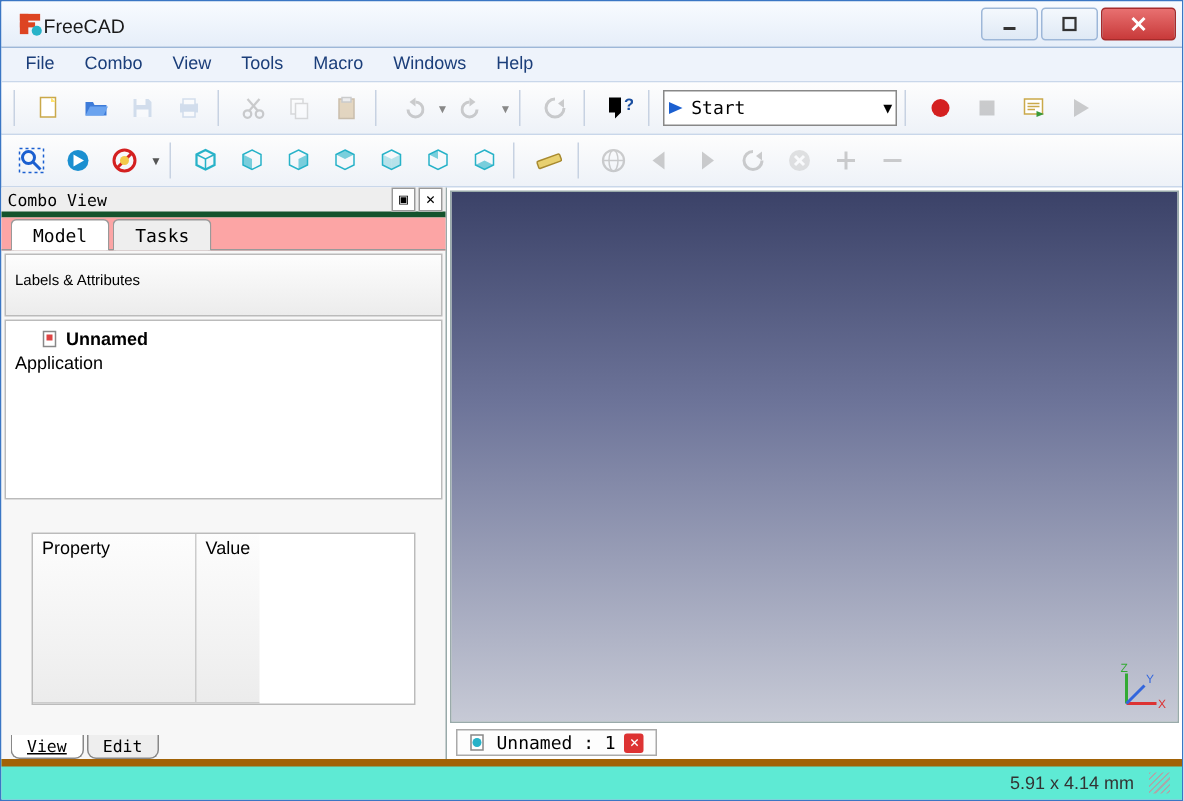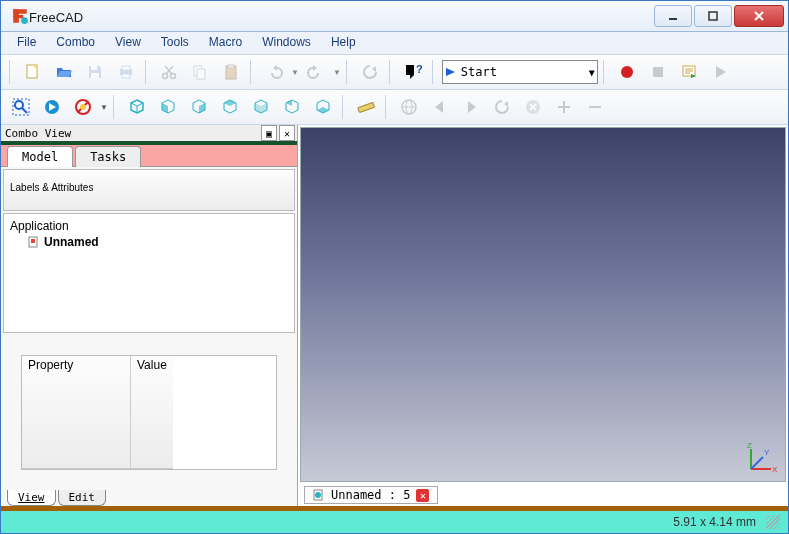--- a/index.html
+++ b/index.html
@@ -343,28 +343,28 @@
           <span>▣</span>
           <span>✕</span>
         </span>
       </div>
       <div class="tabbar">
         <div class="tab active">Model</div>
         <div class="tab">Tasks</div>
       </div>
       <div class="labels-hdr">Labels &amp; Attributes</div>
       <div class="tree">
-        <div class="row">Application</div>
         <div class="row child">
           <svg class="docicon" viewBox="0 0 12 12">
               <rect x="1" y="1" width="8" height="10" fill="#fff" stroke="#888"></rect>
               <rect x="3" y="3" width="4" height="4" fill="#d44"></rect>
             </svg>
           <span>Unnamed</span>
         </div>
+        <div class="row">Application</div>
       </div>
       <div class="propgrid">
         <div class="hdr">
           <div class="c1">Property</div>
           <div>Value</div>
         </div>
         <div class="body"></div>
       </div>
       <div class="bottom-tabs">
         <div class="bt active">View</div>
@@ -382,21 +382,21 @@
           <text x="2" y="7" font-size="8" fill="#3a3">Z</text>
           <text x="19" y="14" font-size="8" fill="#36d">Y</text>
         </svg>
       </div>
       <div class="doc-tabrow">
         <div class="doc-tab">
           <svg class="docicon" viewBox="0 0 12 12">
               <rect x="1" y="1" width="8" height="10" fill="#fff" stroke="#888"></rect>
               <circle cx="5" cy="6" r="3" fill="#27b2c8"></circle>
             </svg>
-          <span>Unnamed : 5</span>
+          <span>Unnamed : 1</span>
           <span class="closebox">✕</span>
         </div>
       </div>
     </div>
 
   </div>
 
   <div class="statusbar">
     <div class="right">
       <span>5.91 x 4.14  mm</span>

